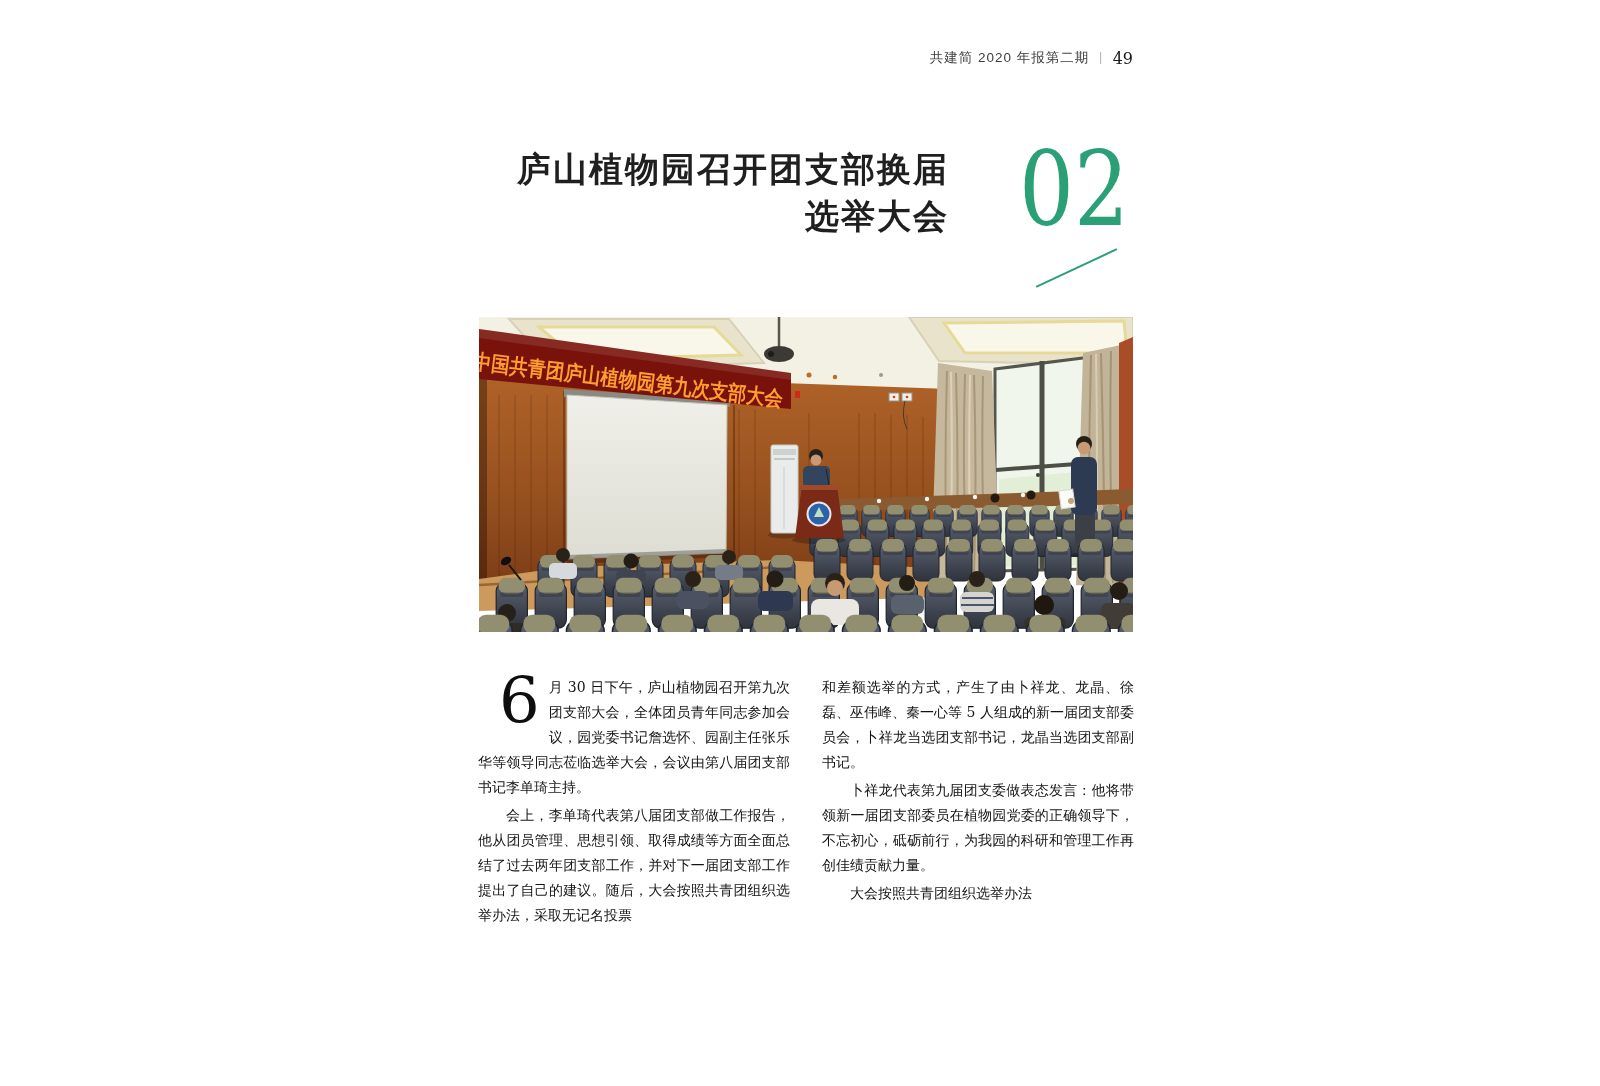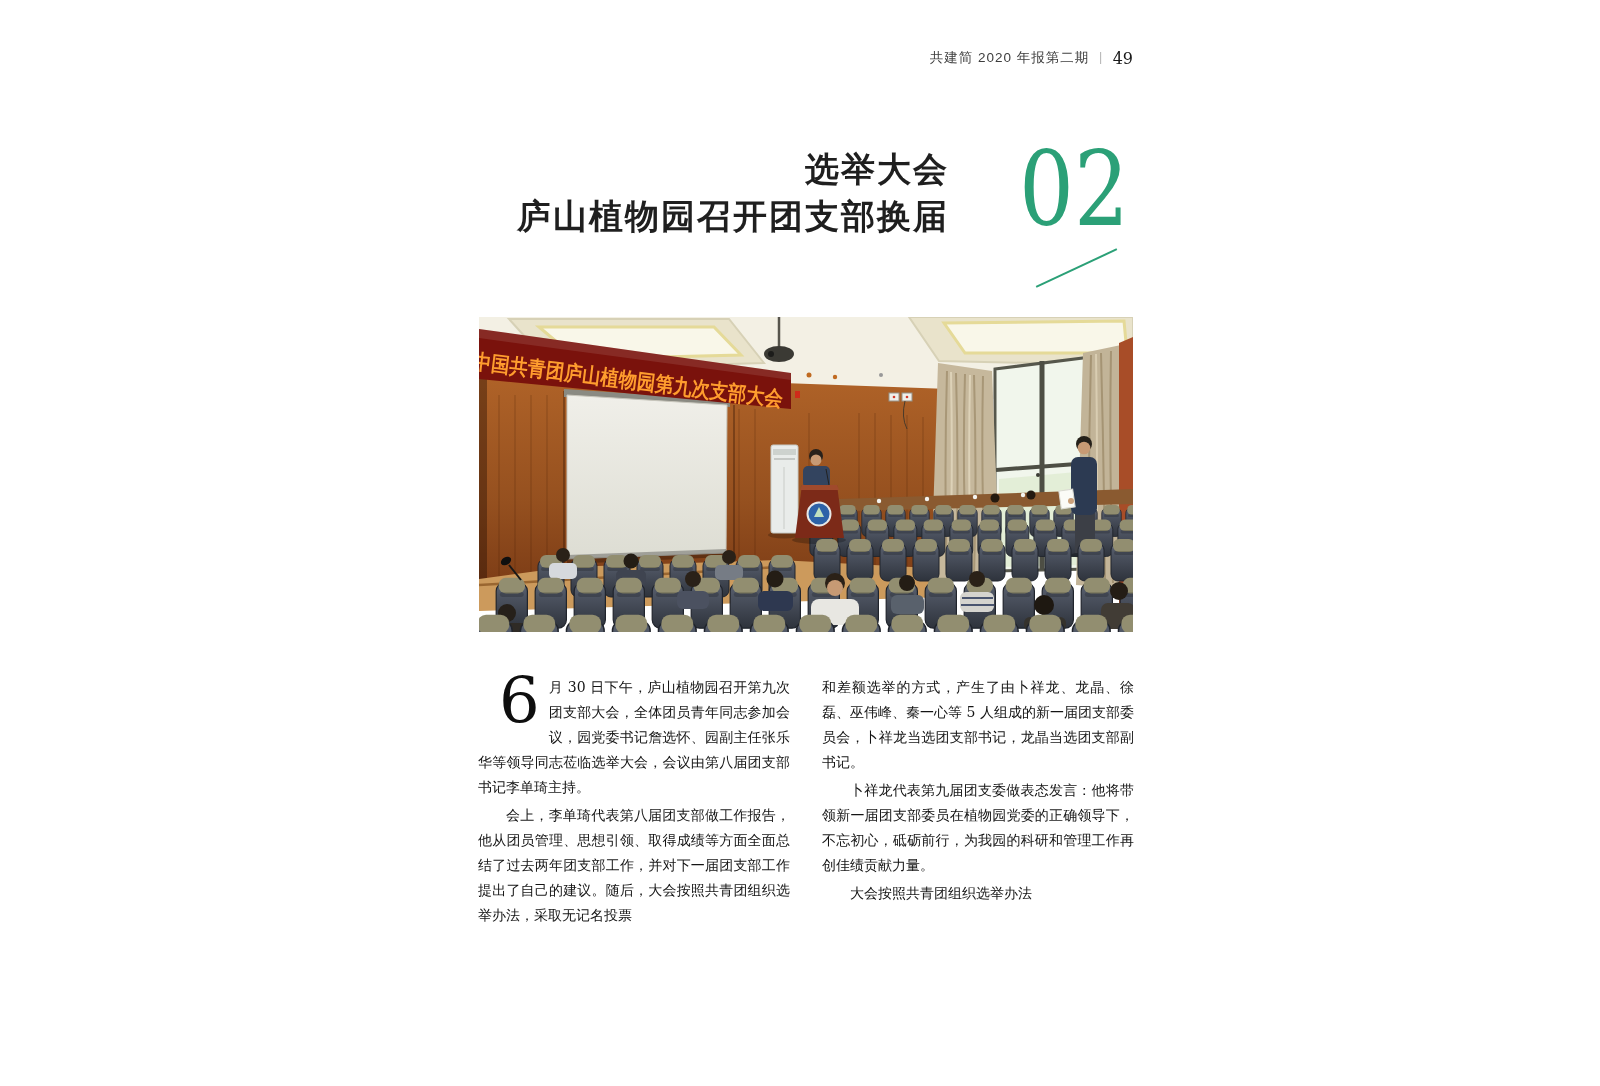--- a/index.html
+++ b/index.html
@@ -63,22 +63,22 @@
 
 <div class="page">
 
   <div class="runhead">
     <span class="issue">共建简 2020 年报第二期</span>
     <span class="sep">|</span>
     <span class="pagenum">49</span>
   </div>
 
   <div class="titleblock">
+    <div>庐山植物园召开团支部换届</div>
     <div>选举大会</div>
-    <div>庐山植物园召开团支部换届</div>
   </div>
   <div class="artnum">02</div>
   <div class="accent-line"></div>
 
   <figure class="photo">
     <svg viewBox="0 0 654 315" width="654" height="315">
       <defs>
         <linearGradient id="woodGrad" x1="0" y1="0" x2="0" y2="1">
           <stop offset="0" stop-color="#b06328"></stop>
             <stop offset="0.6" stop-color="#95501f"></stop>

